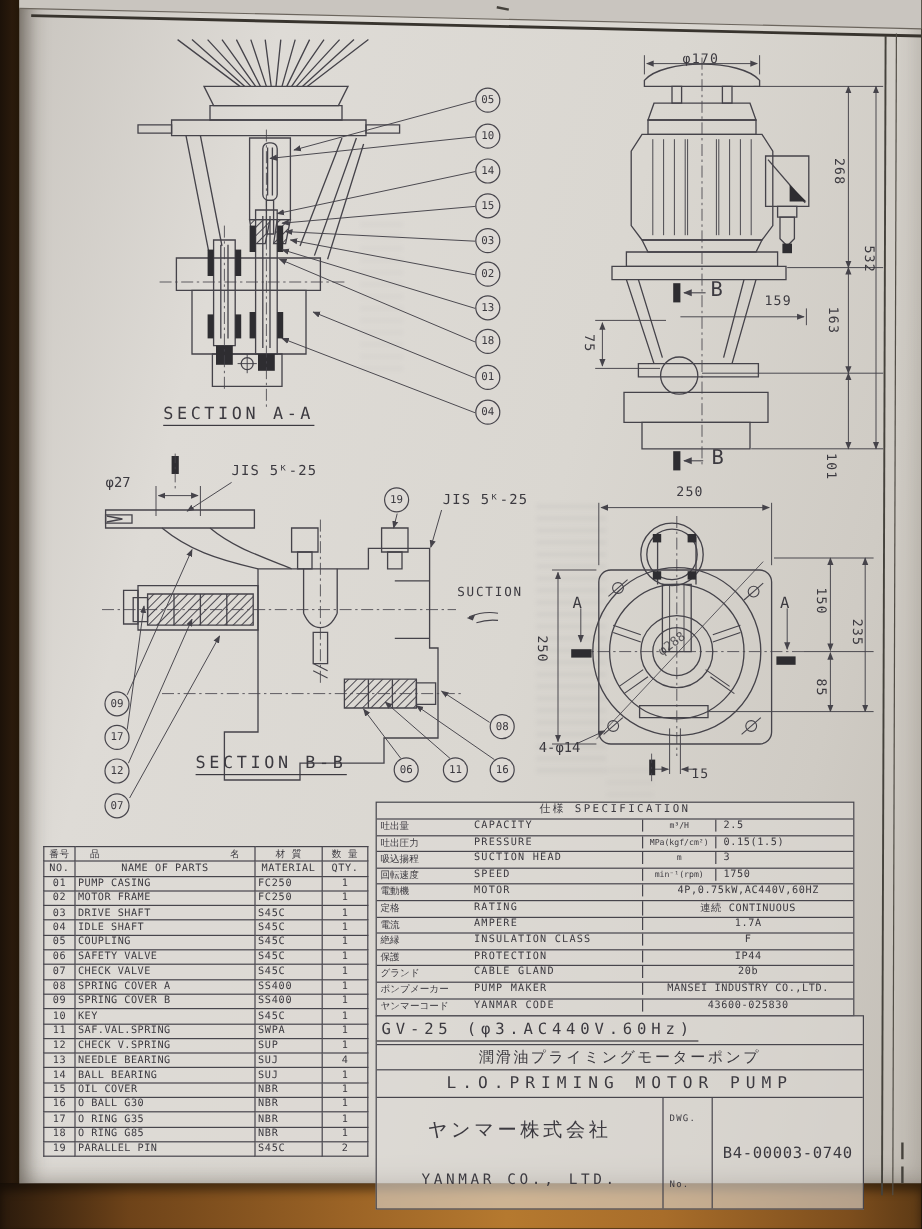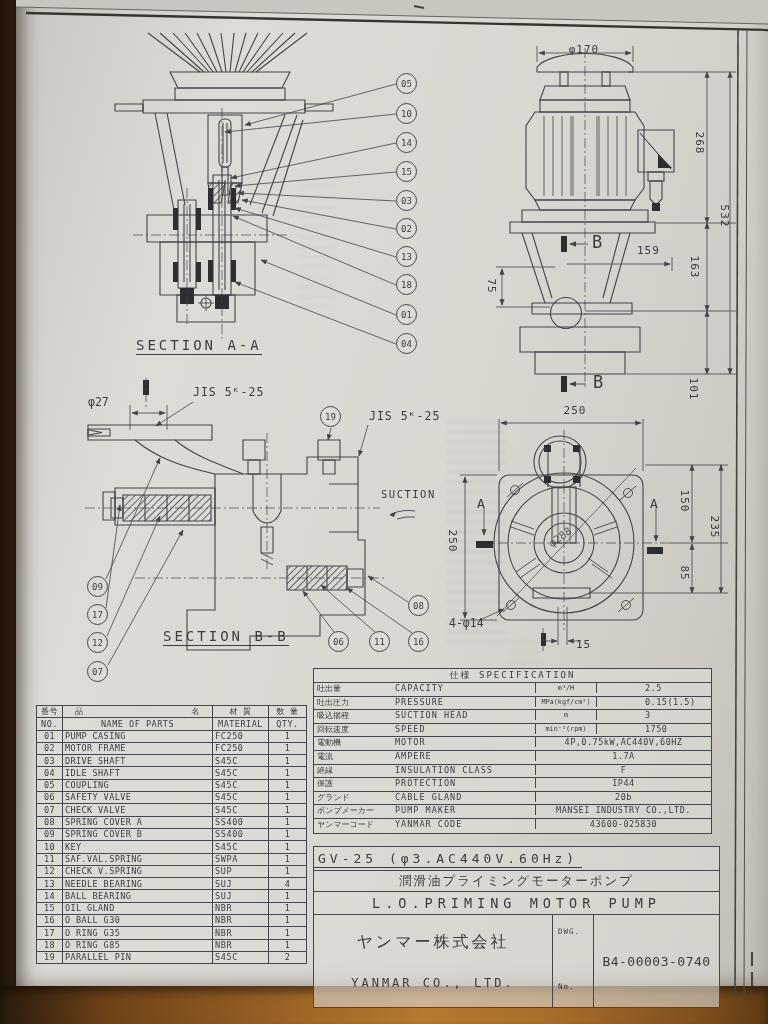--- a/index.html
+++ b/index.html
@@ -40,21 +40,21 @@
   
   .spec{position:absolute;left:313px;top:668px;width:399px;border:1.6px solid var(--line);
     color:var(--ink);background:rgba(222,219,214,.6);box-sizing:border-box;}
   .spec-title{height:13px;line-height:13px;border-bottom:1px solid var(--line);text-align:center;
     font-size:9px;letter-spacing:2px;}
   .spec-row{display:flex;height:13.6px;border-bottom:1px solid var(--line);font-size:8.5px;
     align-items:flex-start;box-sizing:border-box;}
   .spec-row:last-child{border-bottom:none;}
   .spec-jp{width:78px;padding-left:3px;font-size:8px;display:flex;align-items:center;overflow:hidden;white-space:nowrap;}
   .spec-en{width:140px;letter-spacing:1px;display:flex;align-items:center;overflow:hidden;white-space:nowrap;}
-  .spec-rest{flex:1;display:flex;border-left:1px solid var(--line);gap:42px;}
+  .spec-rest{flex:1;display:flex;border-left:1px solid var(--line);}
   .spec-unit{width:60px;border-right:1px solid var(--line);font-size:6.8px;display:flex;align-items:center;
     justify-content:center;overflow:hidden;white-space:nowrap;}
   .spec-value{flex:1;display:flex;align-items:center;justify-content:center;letter-spacing:.5px;overflow:hidden;white-space:nowrap;}
   .spec-unit:not(.hide) + .spec-value{justify-content:flex-start;padding-left:6px;}
   
   .tblock{position:absolute;left:313px;top:846px;width:407px;height:162px;border:1.6px solid var(--line);
     color:var(--ink);box-sizing:border-box;background:rgba(222,219,214,.6);}
   .tb-model{height:23px;line-height:23px;text-align:left;font-size:13px;letter-spacing:4px;border-bottom:1px solid var(--line);}
   .tb-model span{border-bottom:1.2px solid var(--ink);padding:0 4px 1px;}
   .tb-jp{height:20px;line-height:20px;text-align:center;font-size:12.5px;letter-spacing:2px;border-bottom:1px solid var(--line);}
@@ -474,21 +474,21 @@
 
         <tr>
           <td class="c-no">14</td>
           <td class="c-name">BALL BEARING</td>
           <td class="c-mat">SUJ</td>
           <td class="c-qty">1</td>
         </tr>
 
         <tr>
           <td class="c-no">15</td>
-          <td class="c-name">OIL GLAND</td>
+          <td class="c-name">OIL COVER</td>
           <td class="c-mat">NBR</td>
           <td class="c-qty">1</td>
         </tr>
 
         <tr>
           <td class="c-no">16</td>
           <td class="c-name">O BALL G30</td>
           <td class="c-mat">NBR</td>
           <td class="c-qty">1</td>
         </tr>
@@ -558,20 +558,28 @@
 
         <div class="spec-row">
           <div class="spec-jp">電動機</div>
           <div class="spec-en">MOTOR</div>
           <div class="spec-rest">
 
             <div class="spec-value">4P,0.75kW,AC440V,60HZ</div>
           </div>
         </div>
 
+        <div class="spec-row">
+          <div class="spec-jp">定格</div>
+          <div class="spec-en">RATING</div>
+          <div class="spec-rest">
+
+            <div class="spec-value">連続 CONTINUOUS</div>
+          </div>
+        </div>
 
         <div class="spec-row">
           <div class="spec-jp">電流</div>
           <div class="spec-en">AMPERE</div>
           <div class="spec-rest">
 
             <div class="spec-value">1.7A</div>
           </div>
         </div>
 

